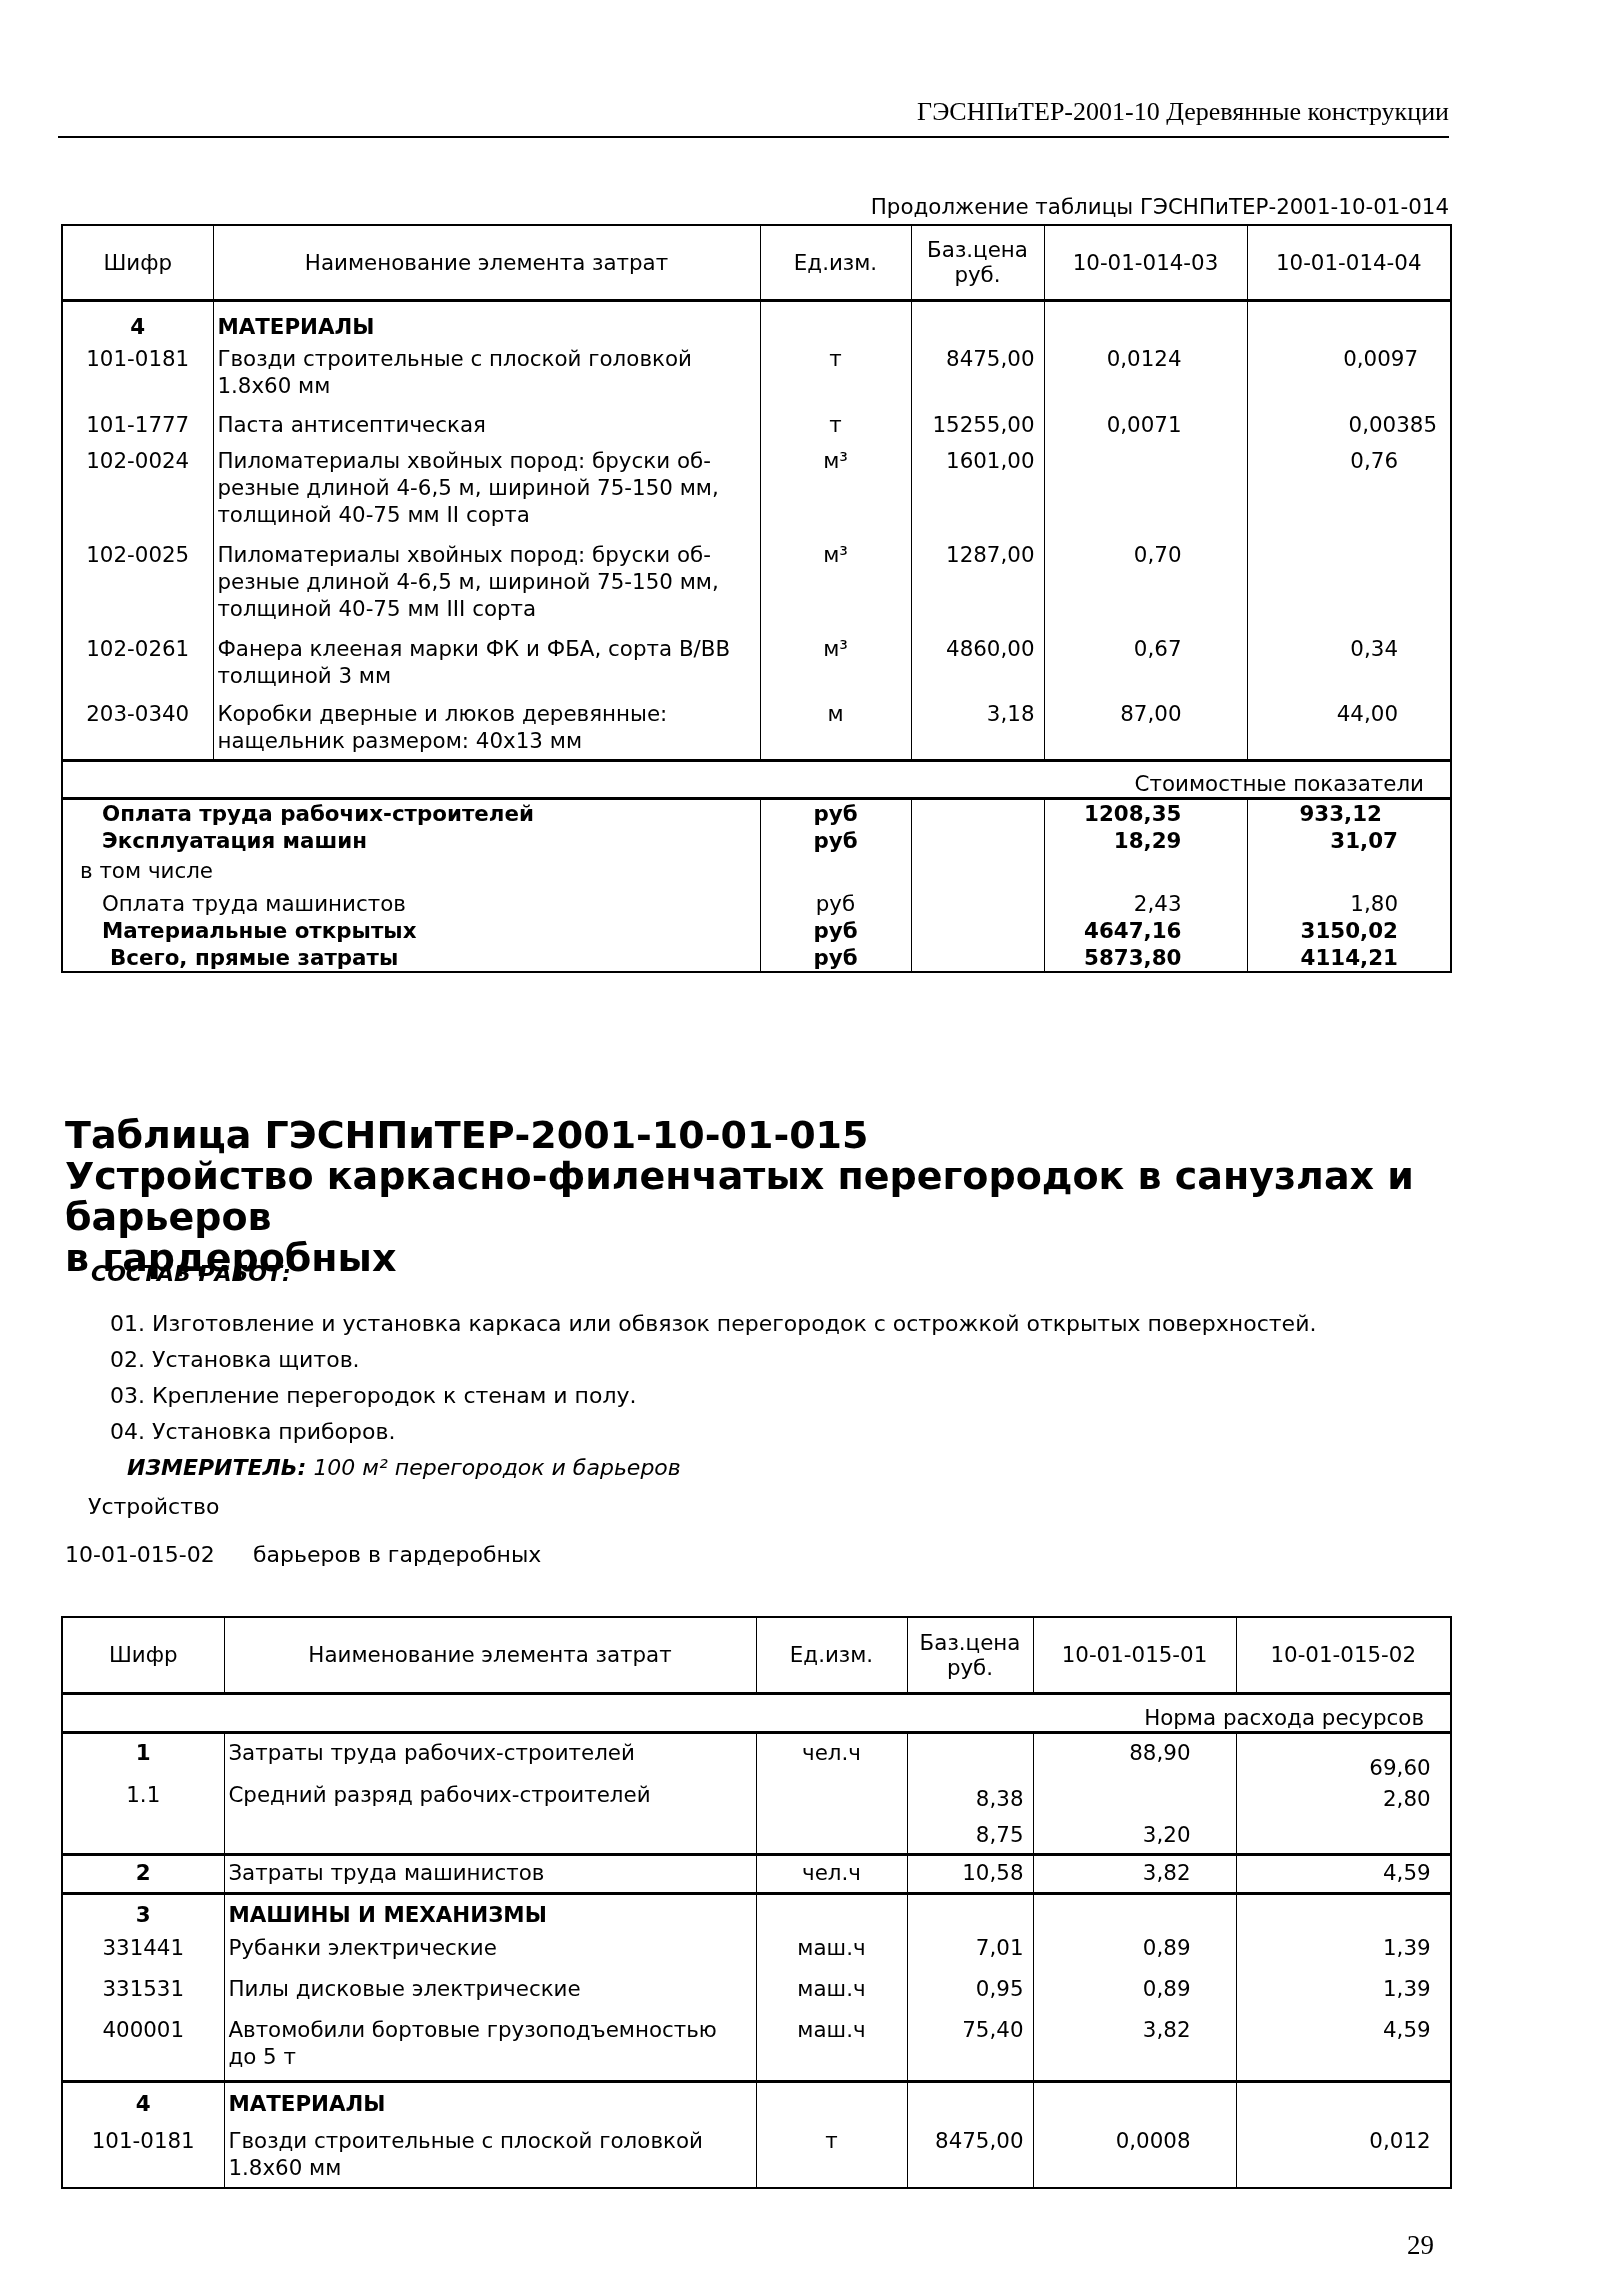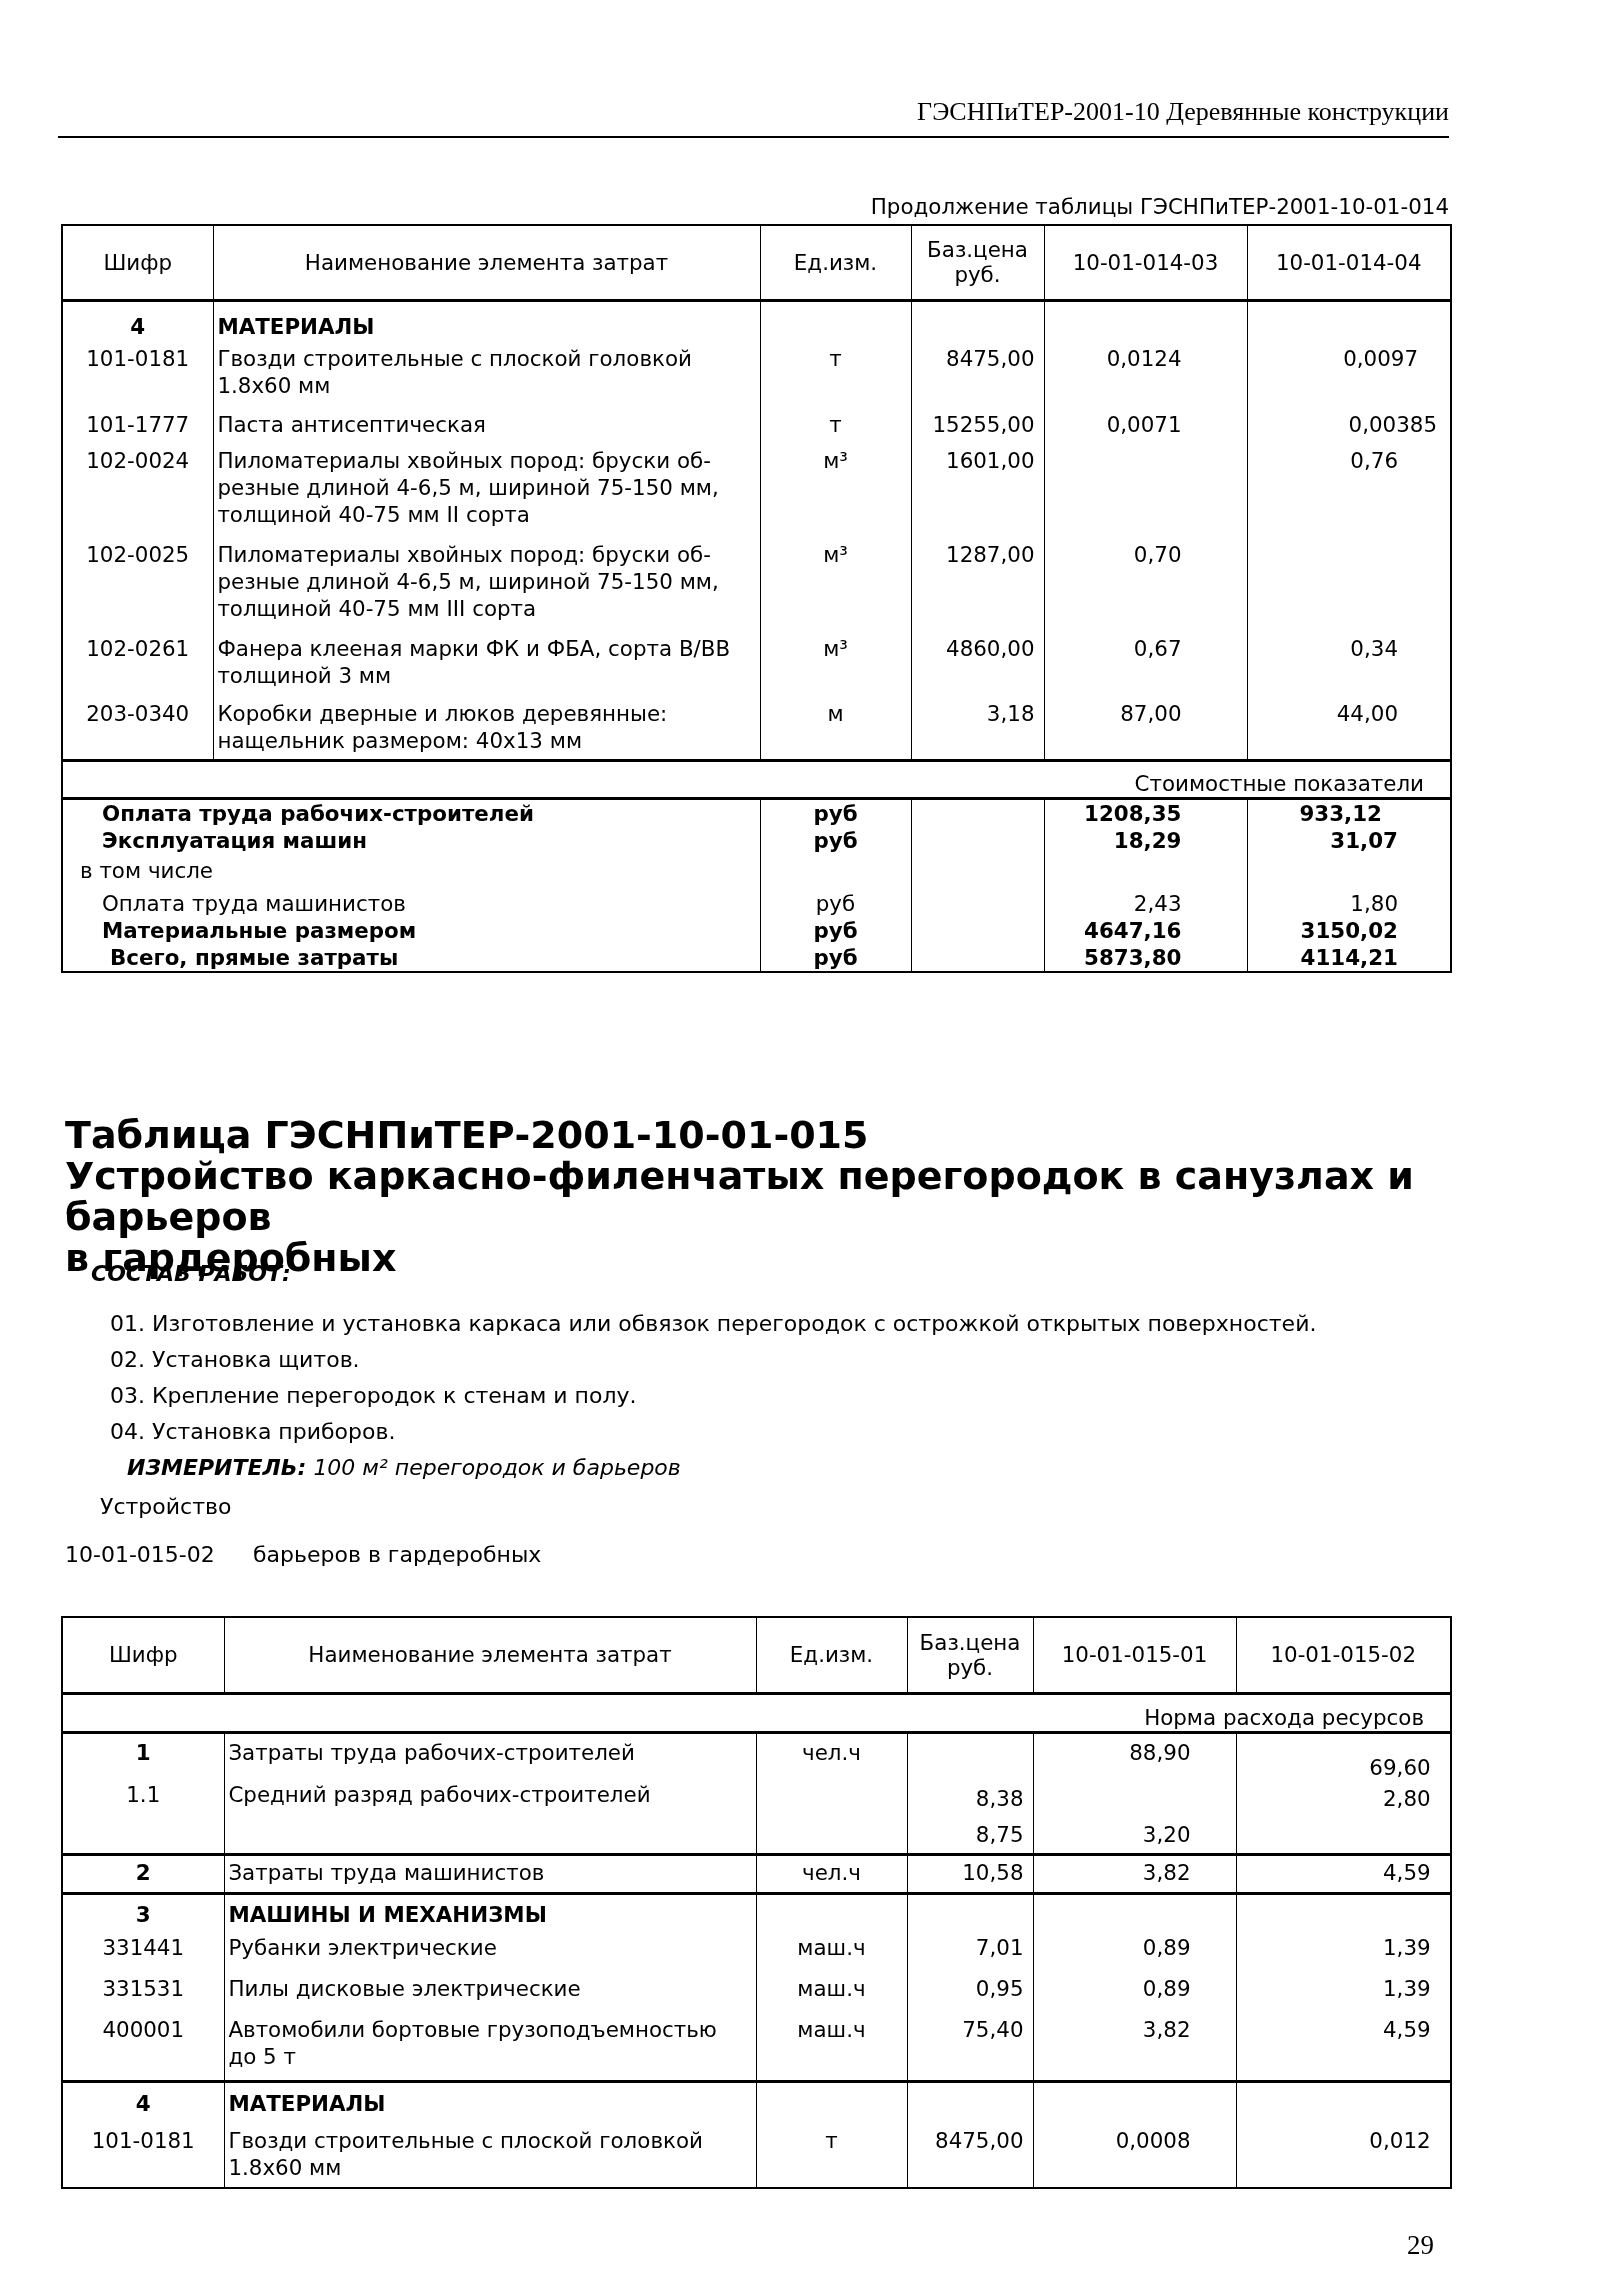--- a/index.html
+++ b/index.html
@@ -37,21 +37,21 @@
   .band td.band-cell { text-align: right; padding-right: 26px; border-left: 1.3px solid #000; border-right: 1.3px solid #000; }
   .sum td.lbl { padding-left: 39px; }
   .noright { border-right: none !important; }
 
   .title-block { position: absolute; left: 65px; top: 1115px; width: 1426px; }
   .title-line { font-weight: bold; font-size: 38px; line-height: 41px; }
   .section-label { position: absolute; left: 91px; top: 1261px; font-weight: bold; font-style: italic; font-size: 22px; }
   .works { position: absolute; left: 110px; top: 1306px; font-size: 22px; line-height: 36px; }
   .meter { position: absolute; left: 91px; top: 1455px; font-size: 22px; font-style: italic; }
   .meter .k { font-weight: bold; margin-left: 36px; }
-  .device { position: absolute; left: 100px; top: 1494px; font-size: 22px; }
+  .device { position: absolute; left: 88px; top: 1494px; font-size: 22px; }
   .variants { position: absolute; left: 65px; top: 1537px; font-size: 22px; line-height: 36px; }
   .variants .vc { display: inline-block; width: 188px; }
   .page-num { position: absolute; left: 1407px; top: 2230px; font-family: "Liberation Serif", serif; font-size: 27px; }
 </style>
 </head>
 <body>
 
 <div class="running-header">ГЭСНПиТЕР-2001-10   Деревянные конструкции</div>
 
 <div class="cont-caption">Продолжение таблицы ГЭСНПиТЕР-2001-10-01-014</div>
@@ -155,21 +155,21 @@
         <td></td>
   </tr>
   <tr class="sum">
     <td colspan="2" class="lbl" style="padding-left:39px">Оплата труда машинистов</td>
     <td class="c">руб</td>
     <td></td>
     <td class="r" style="padding-right:65px">2,43</td>
     <td class="r" style="padding-right:52px">1,80</td>
   </tr>
   <tr class="sum">
-    <td colspan="2" class="lbl b" style="padding-left:39px">Материальные размером</td>
+    <td colspan="2" class="lbl b" style="padding-left:39px">Материальные открытых</td>
     <td class="c b">руб</td>
     <td></td>
     <td class="r b" style="padding-right:65px">4647,16</td>
     <td class="r b" style="padding-right:52px">3150,02</td>
   </tr>
   <tr class="sum">
     <td colspan="2" class="lbl b" style="padding-left:47px">Всего, прямые затраты</td>
     <td class="c b">руб</td>
     <td></td>
     <td class="r b" style="padding-right:65px">5873,80</td>

